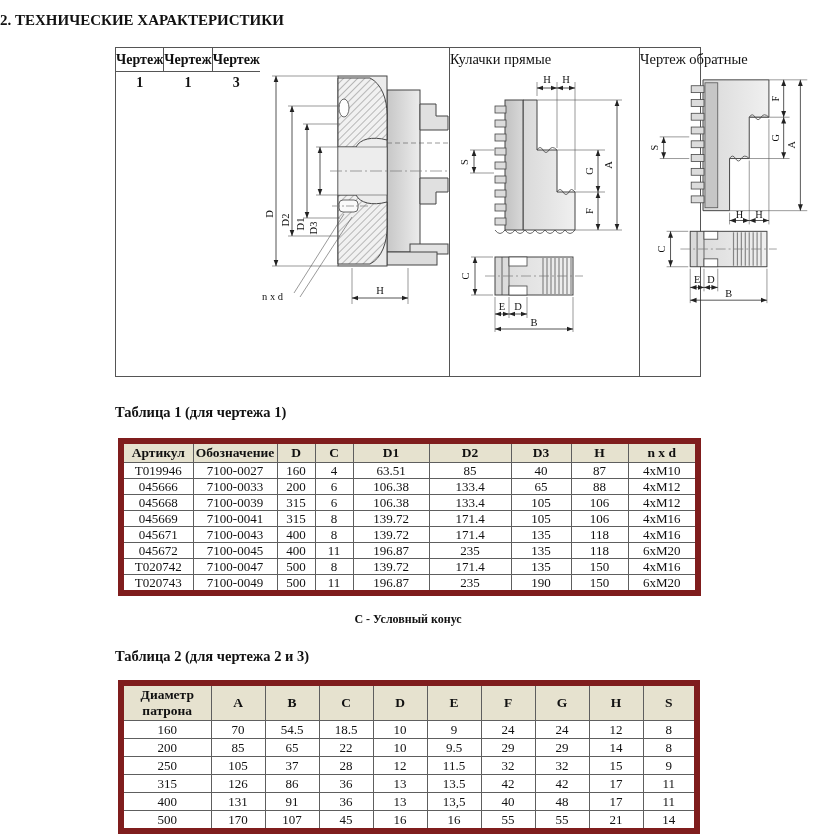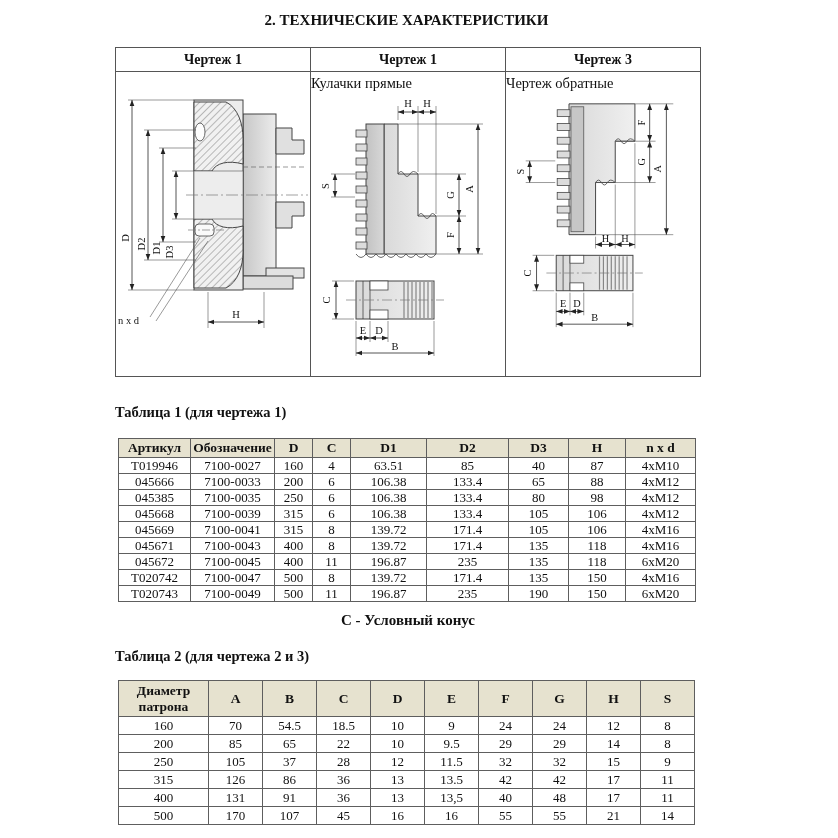--- a/index.html
+++ b/index.html
@@ -1,43 +1,43 @@
 <!DOCTYPE html>
 <html><head>
 <meta charset="utf-8">
 <style>
   *{margin:0;padding:0;box-sizing:border-box}
   html,body{width:838px;height:838px;background:#fff;color:#111;
     font-family:"Liberation Serif","DejaVu Serif",serif;overflow:hidden;position:relative}
   .abs{position:absolute}
-  .title{top:12px;left:0;width:813px;text-align:center;font-weight:bold;font-size:15px}
+  .title{top:12px;left:0;width:813px;text-align:left;font-weight:bold;font-size:15px}
   
   .drawtable{left:115px;top:47px;width:586px;height:330px;border:1px solid #555;
-    display:flex;flex-direction:column;background:#fff}
+    display:flex;flex-direction:row;background:#fff}
   .drawhead{display:flex;height:24px;border-bottom:1px solid #555}
   .drawhead>div{flex:1;text-align:center;font-weight:bold;font-size:14px;line-height:23px;border-right:1px solid #555}
   .drawhead>div:last-child{border-right:none}
   .drawbody{display:flex;flex:1;min-height:0}
   .drawcell{flex:1;border-right:1px solid #555;display:flex;flex-direction:column;align-items:flex-start;overflow:hidden}
   .drawcell:last-child{border-right:none}
   .subtitle{font-size:14.5px;height:22px;padding-top:3px;text-align:center}
   svg{display:block}
   svg text{font-family:"Liberation Serif","DejaVu Serif",serif;fill:#111;font-size:10.5px}
   .dim{stroke:#2a2a2a;stroke-width:.8;fill:none}
   .ext{stroke:#555;stroke-width:.6;fill:none}
   .cl{stroke:#787878;stroke-width:.7;fill:none}
   .sq{stroke:#444;stroke-width:.8;fill:none}
   
   .cap{left:115px;width:586px;text-align:left;font-weight:bold;font-size:14.5px}
   .cap1{top:404px}
-  .note{top:612px;left:115px;width:586px;text-align:center;font-weight:bold;font-size:15px}
+  .note{top:612px;left:115px;width:586px;text-align:center;font-weight:bold;font-size:12px}
   .cap2{top:648px}
   
   table.data{border-collapse:collapse;position:absolute;left:118px;text-align:center;
-    font-size:13px;border:1px solid #7f1d1d}
+    font-size:13px;border:6px solid #7f1d1d}
   .data th{background:#e6e2cf;font-weight:bold;font-size:13.5px;border:1px solid #5e5e5e;padding:1px 2px}
   .data td{border:1px solid #5e5e5e;padding:0 2px;height:15.5px;line-height:15px}
   #table1{top:438px}
   #table2{top:680px}
   #table2 th{height:36px}
   #table2 td{height:17px;line-height:17px}
 </style>
 </head>
 <body>
 
@@ -335,31 +335,20 @@
         <td>7100-0033</td>
         <td>200</td>
         <td>6</td>
         <td>106.38</td>
         <td>133.4</td>
         <td>65</td>
         <td>88</td>
         <td>4xM12</td>
       </tr>
       <tr>
-        <td>045385</td>
-        <td>7100-0035</td>
-        <td>250</td>
-        <td>6</td>
-        <td>106.38</td>
-        <td>133.4</td>
-        <td>80</td>
-        <td>98</td>
-        <td>4xM12</td>
-      </tr>
-      <tr>
         <td>045668</td>
         <td>7100-0039</td>
         <td>315</td>
         <td>6</td>
         <td>106.38</td>
         <td>133.4</td>
         <td>105</td>
         <td>106</td>
         <td>4xM12</td>
       </tr>

